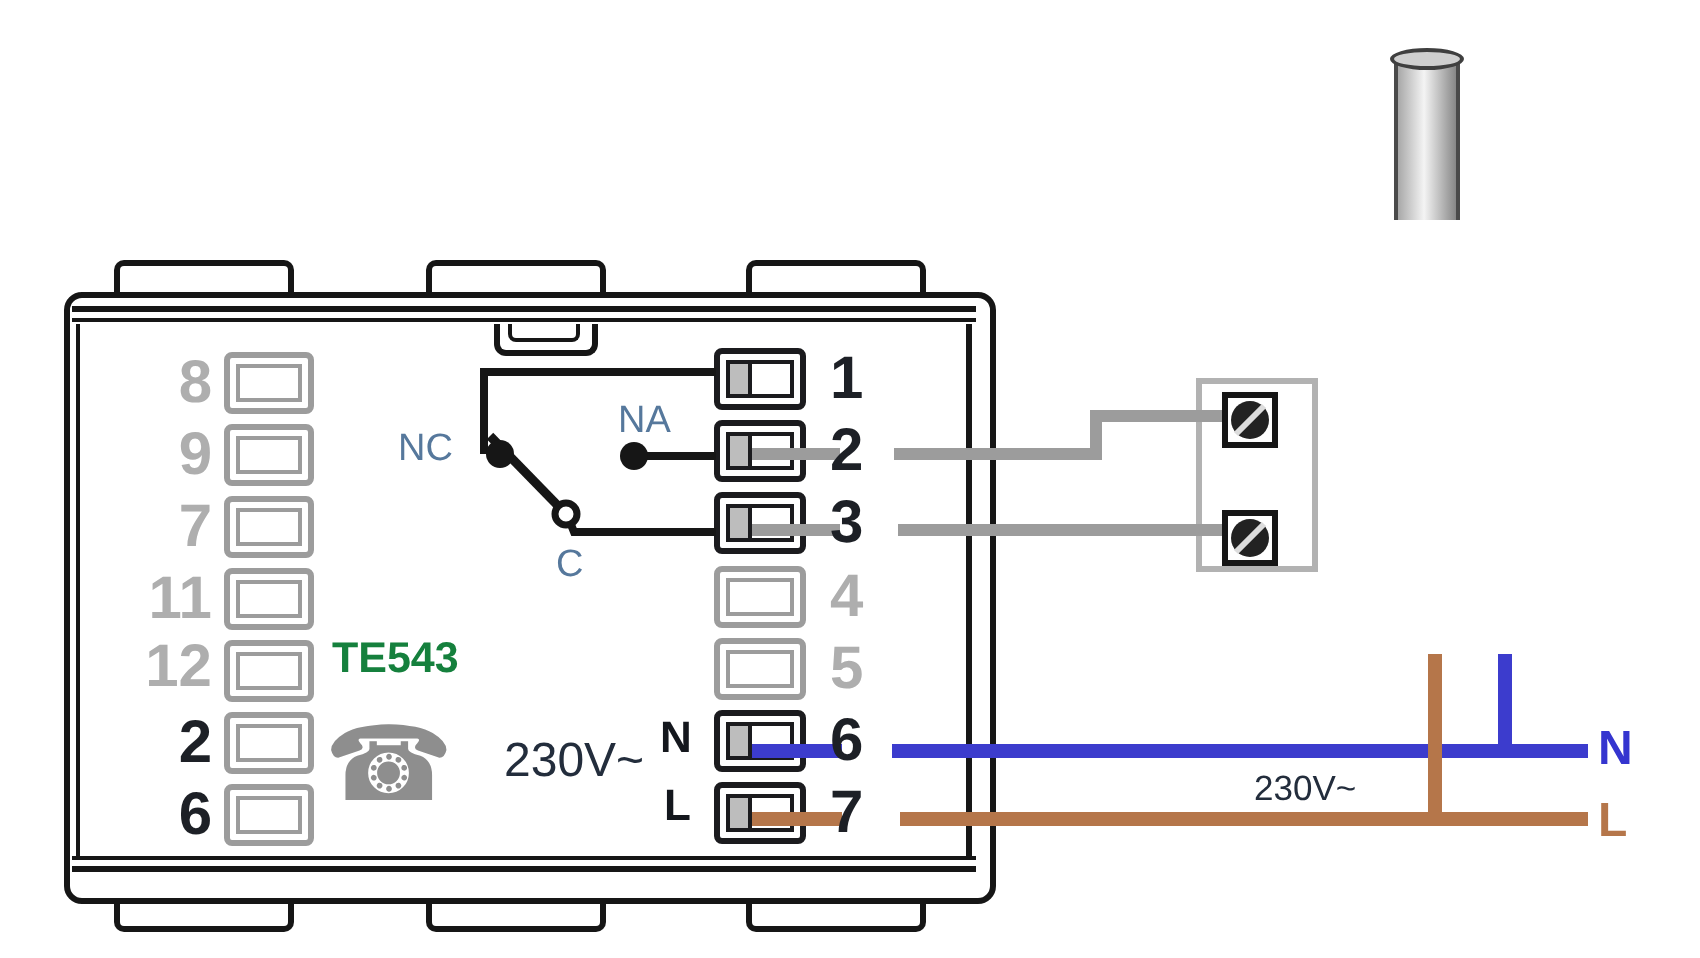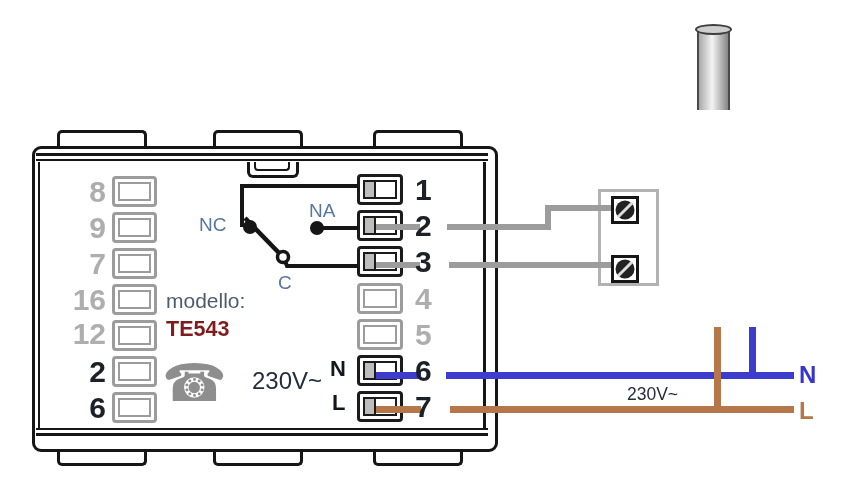--- a/index.html
+++ b/index.html
@@ -39,21 +39,21 @@
   .wire.gray{background:#9c9c9c;}
   .wire.blue{background:#3c3ccd;}
   .wire.brown{background:#b5764a;}
 
   
   .lbl{position:absolute;white-space:nowrap;}
   .sw-lbl{font-size:19px;color:#56789c;}
   .volt{color:#232d3c;}
   .nl-black{font-size:22px;font-weight:bold;color:#14171d;}
   .modello{font-size:21px;color:#4d5c6d;}
-  .model-no{font-size:21.5px;font-weight:bold;color:#7f1d1d;}
+  .model-no{font-size:21.5px;font-weight:bold;color:#15803d;}
   .phone{font-size:52px;line-height:52px;color:#8e8e8e;}
   .n-right{font-size:24px;font-weight:bold;color:#3535cf;}
   .l-right{font-size:24px;font-weight:bold;color:#b5764a;}
 
   
   .chimney{position:absolute;left:697px;top:29px;width:33px;height:81px;
            background:linear-gradient(90deg,#a8a8a8,#f4f4f4 45%,#878787);
            border-left:2px solid #4a4a4a;border-right:2px solid #4a4a4a;box-sizing:border-box;}
   .chimney-top{position:absolute;left:695px;top:24px;width:37px;height:11px;border-radius:50%;
            background:#cfcfcf;border:2px solid #3f3f3f;box-sizing:border-box;}
@@ -110,21 +110,21 @@
   <div class="box inactive" style="left:112px;top:356px;width:45px;">
       <div class="inner"></div>
     </div>
   <div class="box inactive" style="left:112px;top:392px;width:45px;">
       <div class="inner"></div>
     </div>
 
   <div class="t-num l gray" style="top:176px;">8</div>
   <div class="t-num l gray" style="top:212px;">9</div>
   <div class="t-num l gray" style="top:248px;">7</div>
-  <div class="t-num l gray" style="top:284px;">16</div>
+  <div class="t-num l gray" style="top:284px;">11</div>
   <div class="t-num l gray" style="top:318px;">12</div>
   <div class="t-num l dark" style="top:356px;">2</div>
   <div class="t-num l dark" style="top:392px;">6</div>
 
   <div class="box active" style="left:357px;top:174px;">
       <div class="inner">
         <div class="clamp"></div>
       </div>
     </div>
   <div class="box active" style="left:357px;top:210px;">
@@ -160,21 +160,20 @@
     <circle cx="24" cy="49" r="7" fill="#161616"></circle>
     <path d="M59 83 L61 88 H132" fill="none" stroke="#161616" stroke-width="4"></path>
     <circle cx="57" cy="79" r="5.5" fill="#fff" stroke="#161616" stroke-width="3.5"></circle>
     <line x1="91" y1="50" x2="132" y2="50" stroke="#161616" stroke-width="4"></line>
     <circle cx="91" cy="50" r="7" fill="#161616"></circle>
   </svg>
   <div class="lbl sw-lbl" style="left:199px;top:214px;">NC</div>
   <div class="lbl sw-lbl" style="left:309px;top:200px;">NA</div>
   <div class="lbl sw-lbl" style="left:278px;top:272px;">C</div>
 
-  <div class="lbl modello" style="left:166px;top:289px;">modello:</div>
   <div class="lbl model-no" style="left:166px;top:317px;">TE543</div>
   <div class="lbl phone" style="left:162px;top:357px;">☎</div>
 
   <div class="lbl volt" style="left:252px;top:367px;font-size:24px;">230V~</div>
   <div class="lbl nl-black" style="left:330px;top:356px;">N</div>
   <div class="lbl nl-black" style="left:332px;top:390px;">L</div>
 
   <div class="block"></div>
 
   <div class="wire gray" style="left:376px;top:224px;width:44px;height:6px;"></div>

